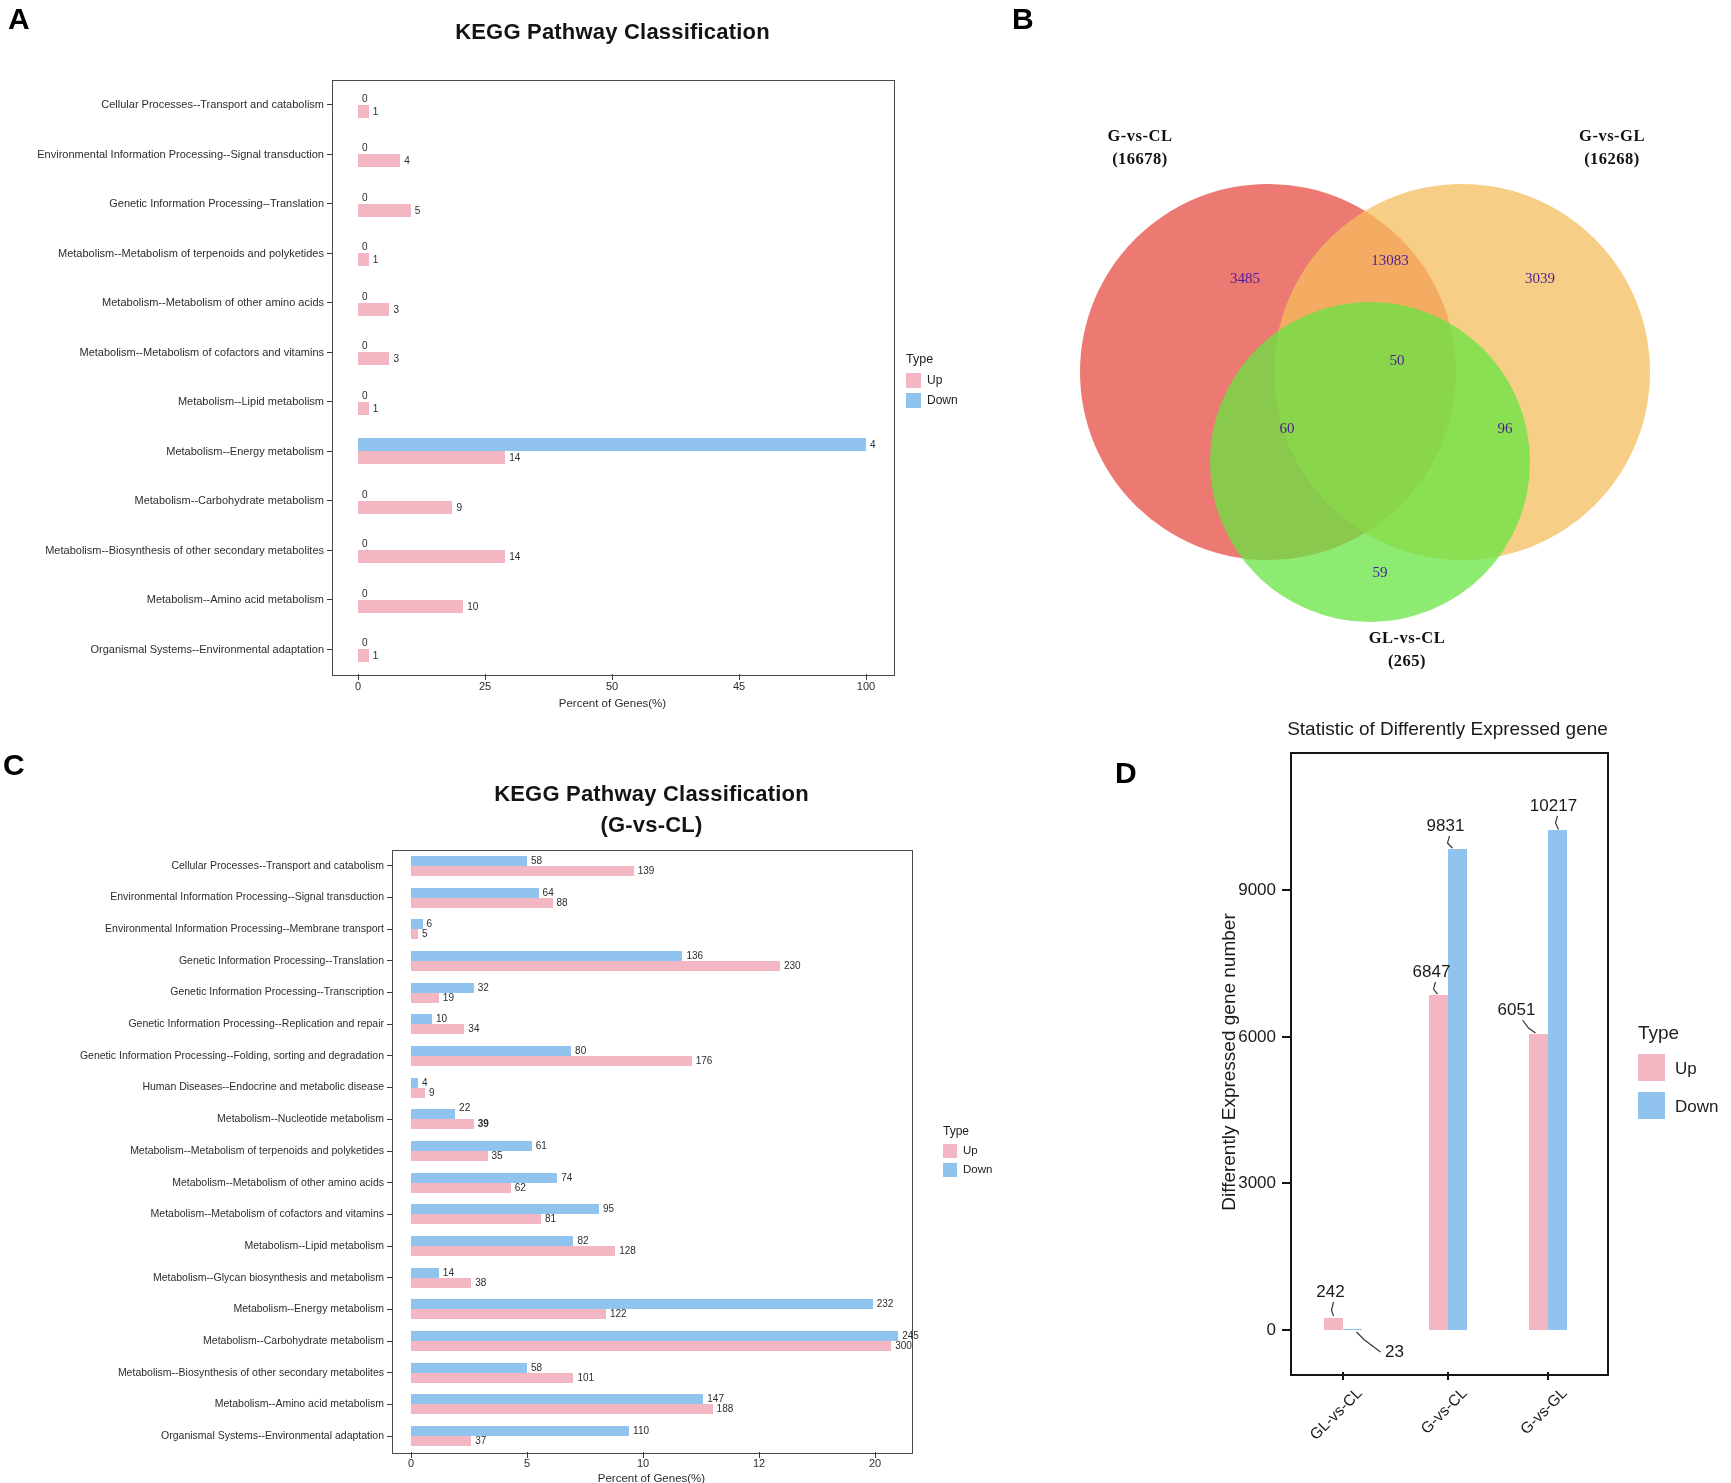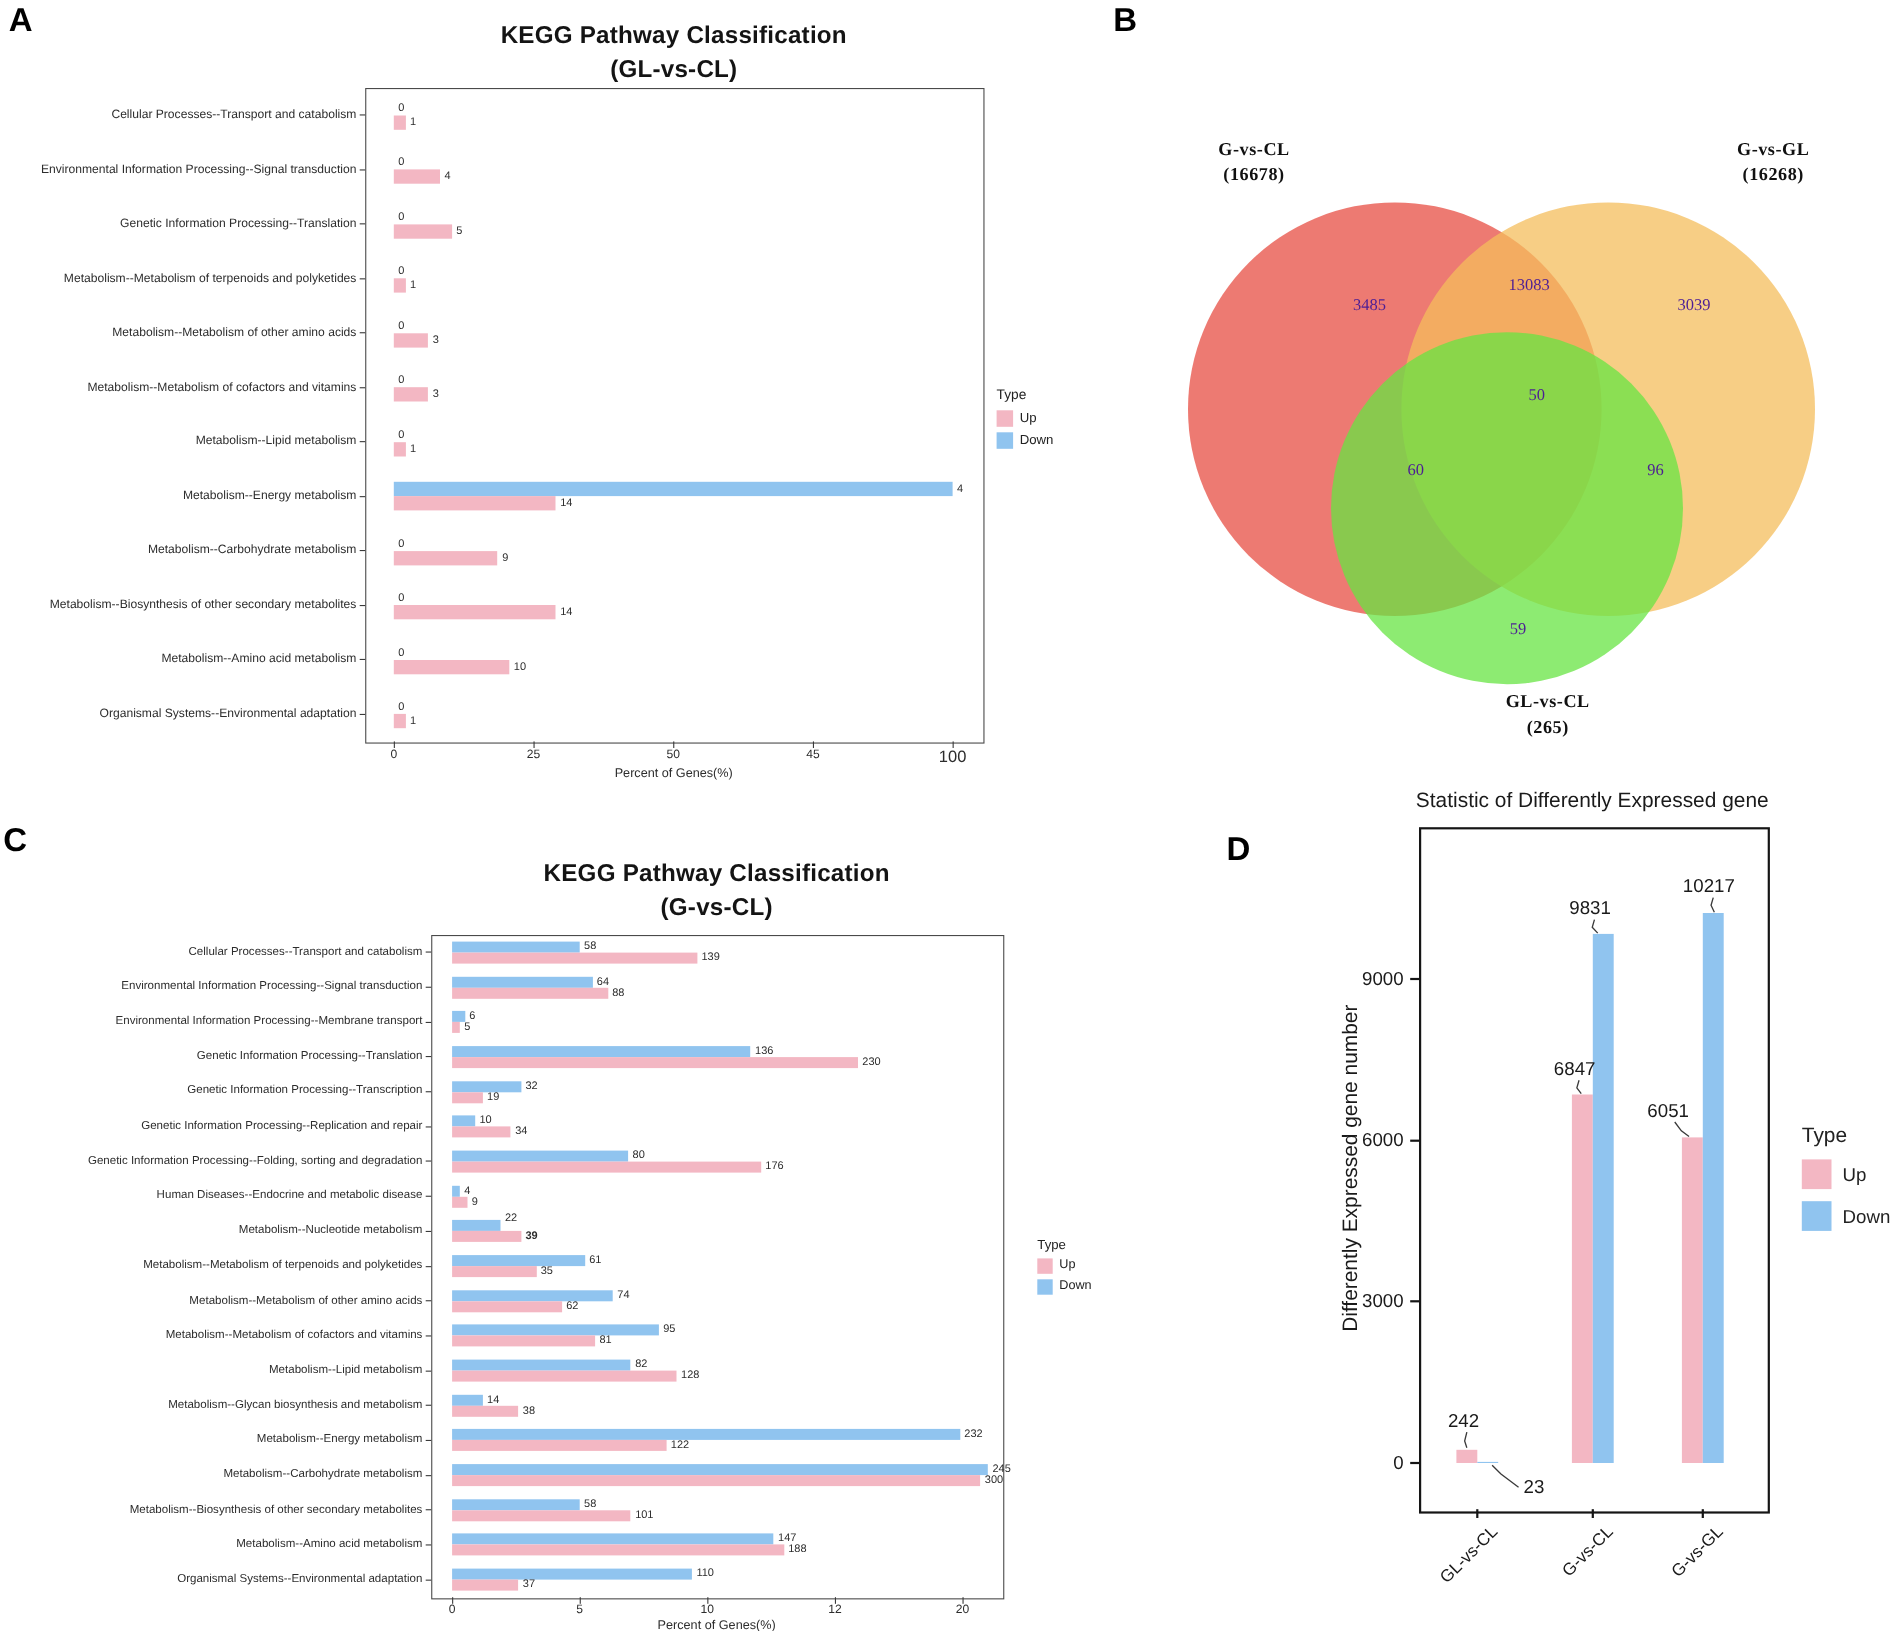--- a/index.html
+++ b/index.html
@@ -23,34 +23,33 @@
   .d-ann{position:absolute;font-size:17px;color:#1a1a1a;text-align:center;width:80px;height:20px;line-height:20px;}
   .d-tick-label{position:absolute;font-size:17px;color:#1a1a1a;text-align:right;width:66px;}
   .d-xlabel{position:absolute;font-size:15.5px;color:#1a1a1a;width:110px;text-align:right;transform:rotate(-45deg);transform-origin:top right;}
 </style>
 </head>
 <body>
 
 <div class="abs panel-letter" style="left:8px;top:2px;">A</div>
 <div class="abs" style="left:332px;top:16px;width:561px;">
   <div class="chart-title">KEGG Pathway Classification</div>
-  <div class="chart-title">(GL-vs-CL)</div>
 </div>
 <div class="abs frame" style="left:332px;top:80px;width:561px;height:594px;"></div>
 <div id="panelA" class="abs" style="left:0;top:0;">
     <div style="position: absolute; left: 357.5px; top: 674px; width: 1px; height: 6px; background: rgb(58, 58, 58);"></div>
     <div class="tick-label" style="position: absolute; left: 338px; top: 680px; width: 40px; font-size: 11px;">0</div>
     <div style="position: absolute; left: 484.5px; top: 674px; width: 1px; height: 6px; background: rgb(58, 58, 58);"></div>
     <div class="tick-label" style="position: absolute; left: 465px; top: 680px; width: 40px; font-size: 11px;">25</div>
     <div style="position: absolute; left: 611.5px; top: 674px; width: 1px; height: 6px; background: rgb(58, 58, 58);"></div>
     <div class="tick-label" style="position: absolute; left: 592px; top: 680px; width: 40px; font-size: 11px;">50</div>
     <div style="position: absolute; left: 738.5px; top: 674px; width: 1px; height: 6px; background: rgb(58, 58, 58);"></div>
     <div class="tick-label" style="position: absolute; left: 719px; top: 680px; width: 40px; font-size: 11px;">45</div>
     <div style="position: absolute; left: 865.5px; top: 674px; width: 1px; height: 6px; background: rgb(58, 58, 58);"></div>
-    <div class="tick-label" style="position: absolute; left: 846px; top: 680px; width: 40px; font-size: 15px;">100</div>
+    <div class="tick-label" style="position: absolute; left: 846px; top: 680px; width: 40px; font-size: 11px;">100</div>
     <div style="position: absolute; left: 327px; top: 104.25px; width: 5px; height: 1px; background: rgb(58, 58, 58);"></div>
     <div class="cat-label" style="position: absolute; left: 2px; top: 97.27px; width: 322px; font-size: 11px; line-height: 14.3px;">Cellular Processes--Transport and catabolism</div>
     <div class="val-label" style="position: absolute; left: 362px; top: 91.75px; height: 13px; line-height: 13px; font-size: 10px;">0</div>
     <div class="bar" style="position: absolute; left: 358px; top: 104.75px; width: 10.668px; height: 13px; background: rgb(243, 183, 195);"></div>
     <div class="val-label" style="position: absolute; left: 372.668px; top: 104.75px; height: 13px; line-height: 13px; font-size: 10px;">1</div>
     <div style="position: absolute; left: 327px; top: 153.75px; width: 5px; height: 1px; background: rgb(58, 58, 58);"></div>
     <div class="cat-label" style="position: absolute; left: 2px; top: 146.77px; width: 322px; font-size: 11px; line-height: 14.3px;">Environmental Information Processing--Signal transduction</div>
     <div class="val-label" style="position: absolute; left: 362px; top: 141.25px; height: 13px; line-height: 13px; font-size: 10px;">0</div>
     <div class="bar" style="position: absolute; left: 358px; top: 154.25px; width: 42.164px; height: 13px; background: rgb(243, 183, 195);"></div>
     <div class="val-label" style="position: absolute; left: 404.164px; top: 154.25px; height: 13px; line-height: 13px; font-size: 10px;">4</div>

